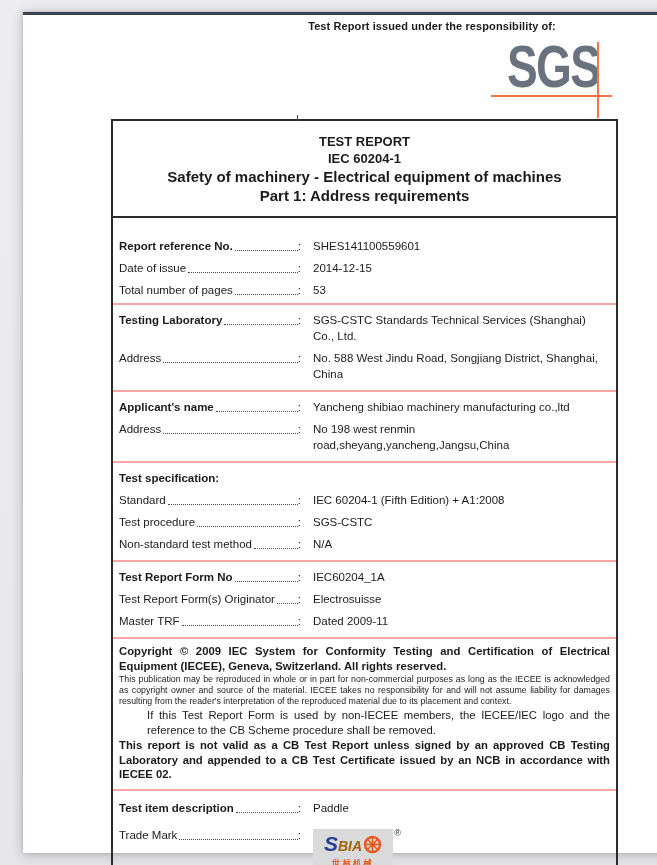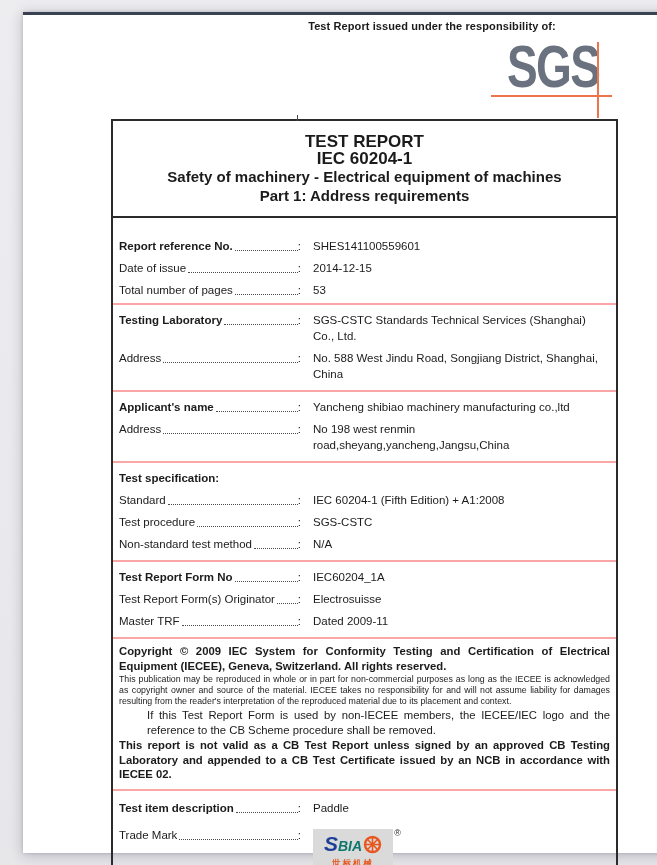--- a/index.html
+++ b/index.html
@@ -37,21 +37,21 @@
     border:2px solid #2b2b2b;box-sizing:border-box;
     font-size:11.5px;line-height:16px;
   }
   .report-table::before{ 
     content:"";position:absolute;left:184px;top:-6px;width:1px;height:6px;background:#4a4a4a;
   }
   .rt-header{
     text-align:center;font-weight:bold;
     padding:12px 8px 11px;border-bottom:2px solid #2b2b2b;
   }
-  .rt-header .hl{line-height:17px;font-size:17px;}
+  .rt-header .hl{line-height:17px;font-size:13px;}
   .rt-header .hl.big{font-size:15px;line-height:19px;}
   .section{padding:4px 0 5px;}
   .section + .section{border-top:2px solid #fca5a5;}
   .section.first{padding-top:17px;padding-bottom:2px;}
   .section.roomy .row{padding-top:5px;padding-bottom:6px;}
   .row{display:flex;align-items:flex-start;padding:3px 8px 3px 6px;}
   .lbl{width:182px;flex:none;display:flex;}
   .lbl .txt{white-space:nowrap;}
   .lbl.b .txt{font-weight:bold;}
   .dots{flex:1;min-width:6px;border-bottom:1.7px dotted #4a4a4a;align-self:flex-end;margin:0 0 3px 2px;height:0;}
@@ -235,21 +235,21 @@
           </div>
           <div class="row">
             <div class="lbl">
               <span class="txt">Trade Mark</span>
               <span class="dots"></span>
               <span class="colon">:</span>
             </div>
             <div class="val"><span class="tm-wrap"><span class="tm-box" style="display: flex;">
                   <span class="tm-top">
                     <span class="tm-s" style="color: rgb(31, 63, 151);">S</span>
-                    <span class="tm-bia" style="color: #0f766e;">BIA</span>
+                    <span class="tm-bia" style="color: #a16207;">BIA</span>
                     <svg width="19" height="19" viewBox="0 0 24 24" class="tm-wheel">
                       <circle cx="12" cy="12" r="9.5" fill="none" stroke="#e8571f" stroke-width="3"></circle>
                       <line x1="12" y1="12" x2="21" y2="12" stroke="#e8571f" stroke-width="2"></line>
                       <line x1="12" y1="12" x2="18.36396103067893" y2="18.36396103067893" stroke="#e8571f" stroke-width="2"></line>
                       <line x1="12" y1="12" x2="12" y2="21" stroke="#e8571f" stroke-width="2"></line>
                       <line x1="12" y1="12" x2="5.636038969321072" y2="18.36396103067893" stroke="#e8571f" stroke-width="2"></line>
                       <line x1="12" y1="12" x2="3" y2="12.000000000000002" stroke="#e8571f" stroke-width="2"></line>
                       <line x1="12" y1="12" x2="5.636038969321071" y2="5.636038969321072" stroke="#e8571f" stroke-width="2"></line>
                       <line x1="12" y1="12" x2="11.999999999999998" y2="3" stroke="#e8571f" stroke-width="2"></line>
                       <line x1="12" y1="12" x2="18.363961030678926" y2="5.636038969321071" stroke="#e8571f" stroke-width="2"></line>

